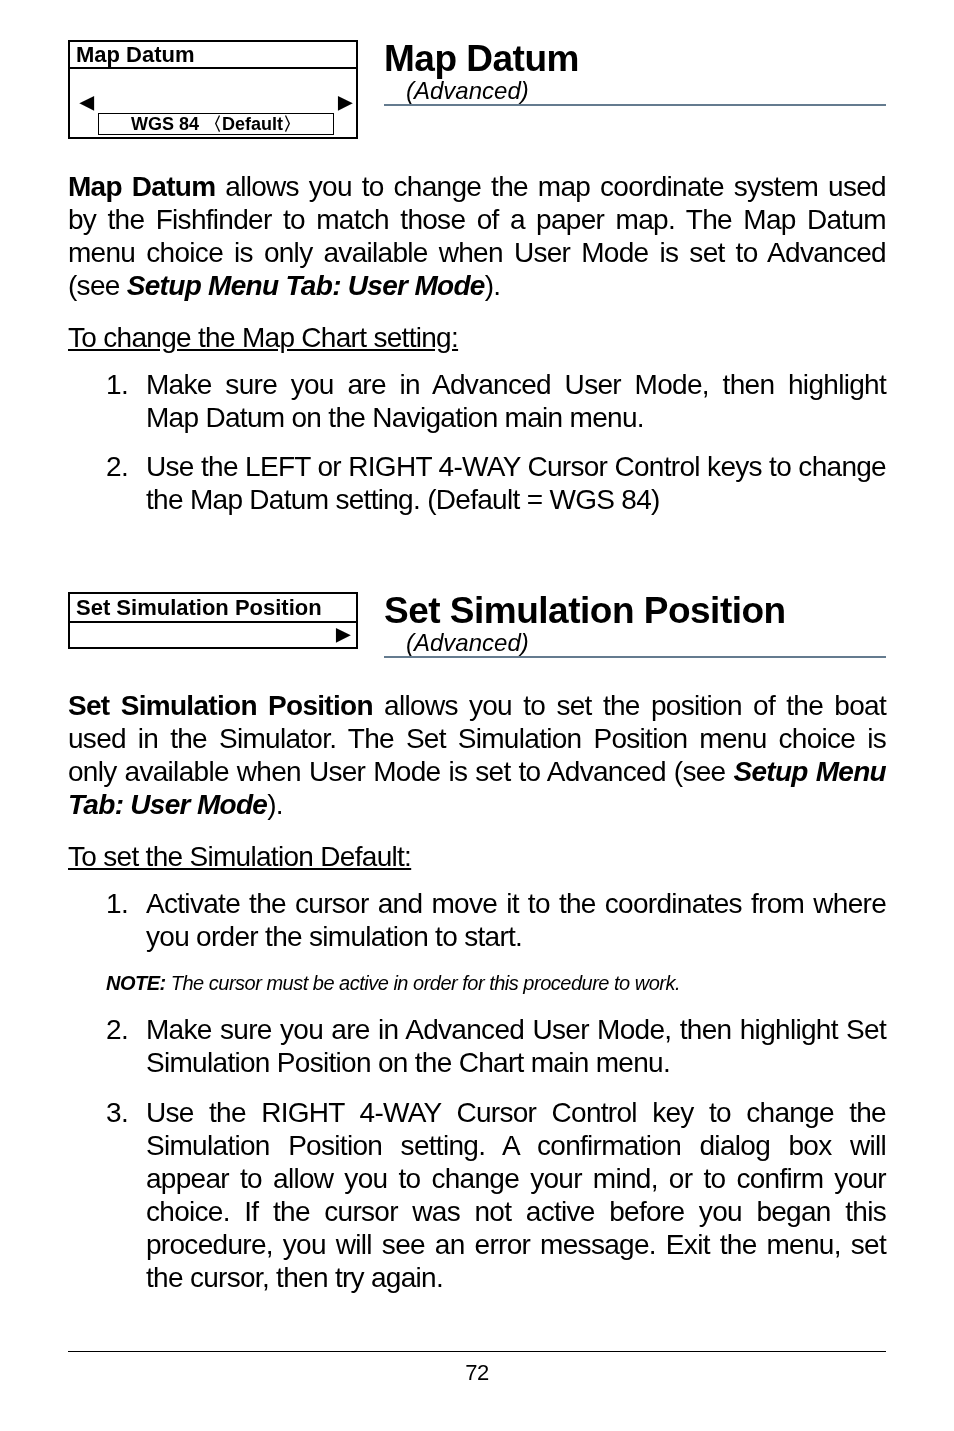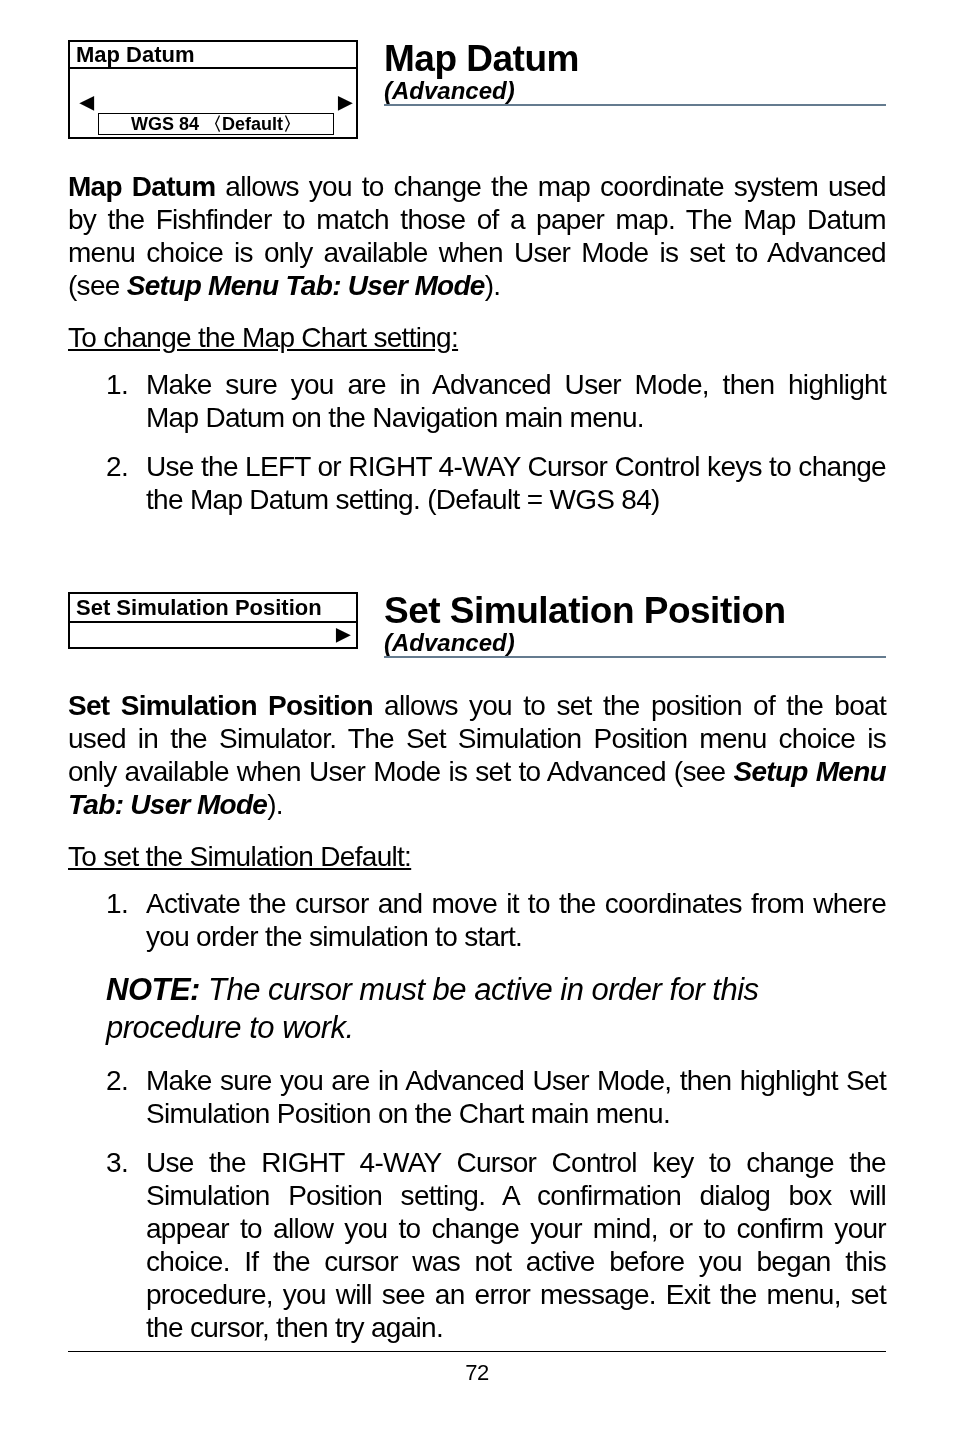--- a/index.html
+++ b/index.html
@@ -92,22 +92,23 @@
     line-height: 1;
     margin-bottom: 2px;
   }
   .subtitle-row {
     border-bottom: 2.5px solid #647b8f;
     padding-bottom: 1px;
   }
   .subtitle {
     font-style: italic;
     font-size: 24px;
-    font-weight: 700;
-    line-height: 1;
+    font-weight: 400;
+    line-height: 1;
+    margin-left: 22px;
   }
 
   .body {
     font-size: 28px;
     line-height: 1.18;
     letter-spacing: -0.7px;
     text-align: justify;
     margin-bottom: 20px;
     margin-top: 31px;
   }
@@ -132,21 +133,21 @@
     padding-left: 40px;
   }
   ol.steps li::before {
     content: counter(step) ".";
     position: absolute;
     left: 0;
     top: 0;
   }
 
   .note {
-    font-size: 31px;
+    font-size: 20px;
     font-style: italic;
     letter-spacing: -0.5px;
     margin: 18px 0 18px 38px;
     line-height: 1.2;
   }
   .note .nlabel { font-weight: 700; }
 
   .footer {
     position: absolute;
     bottom: 45px;

